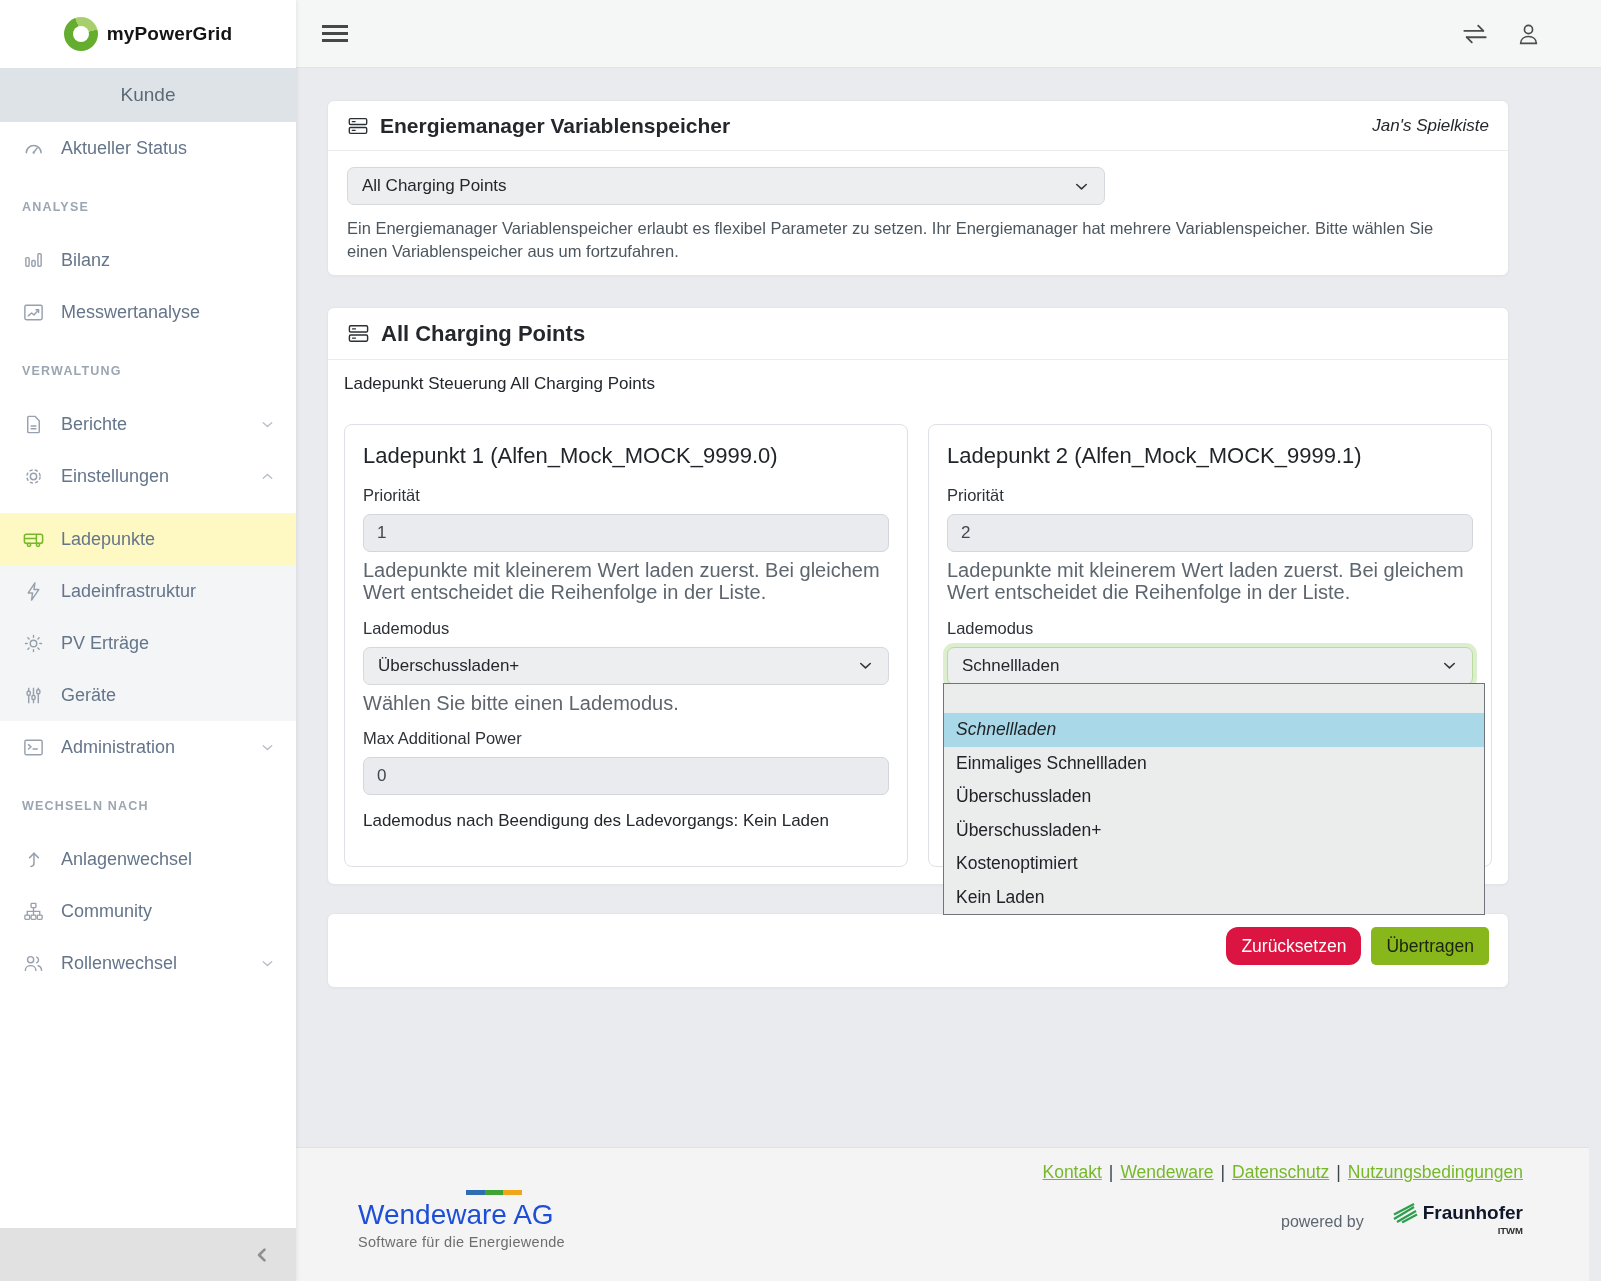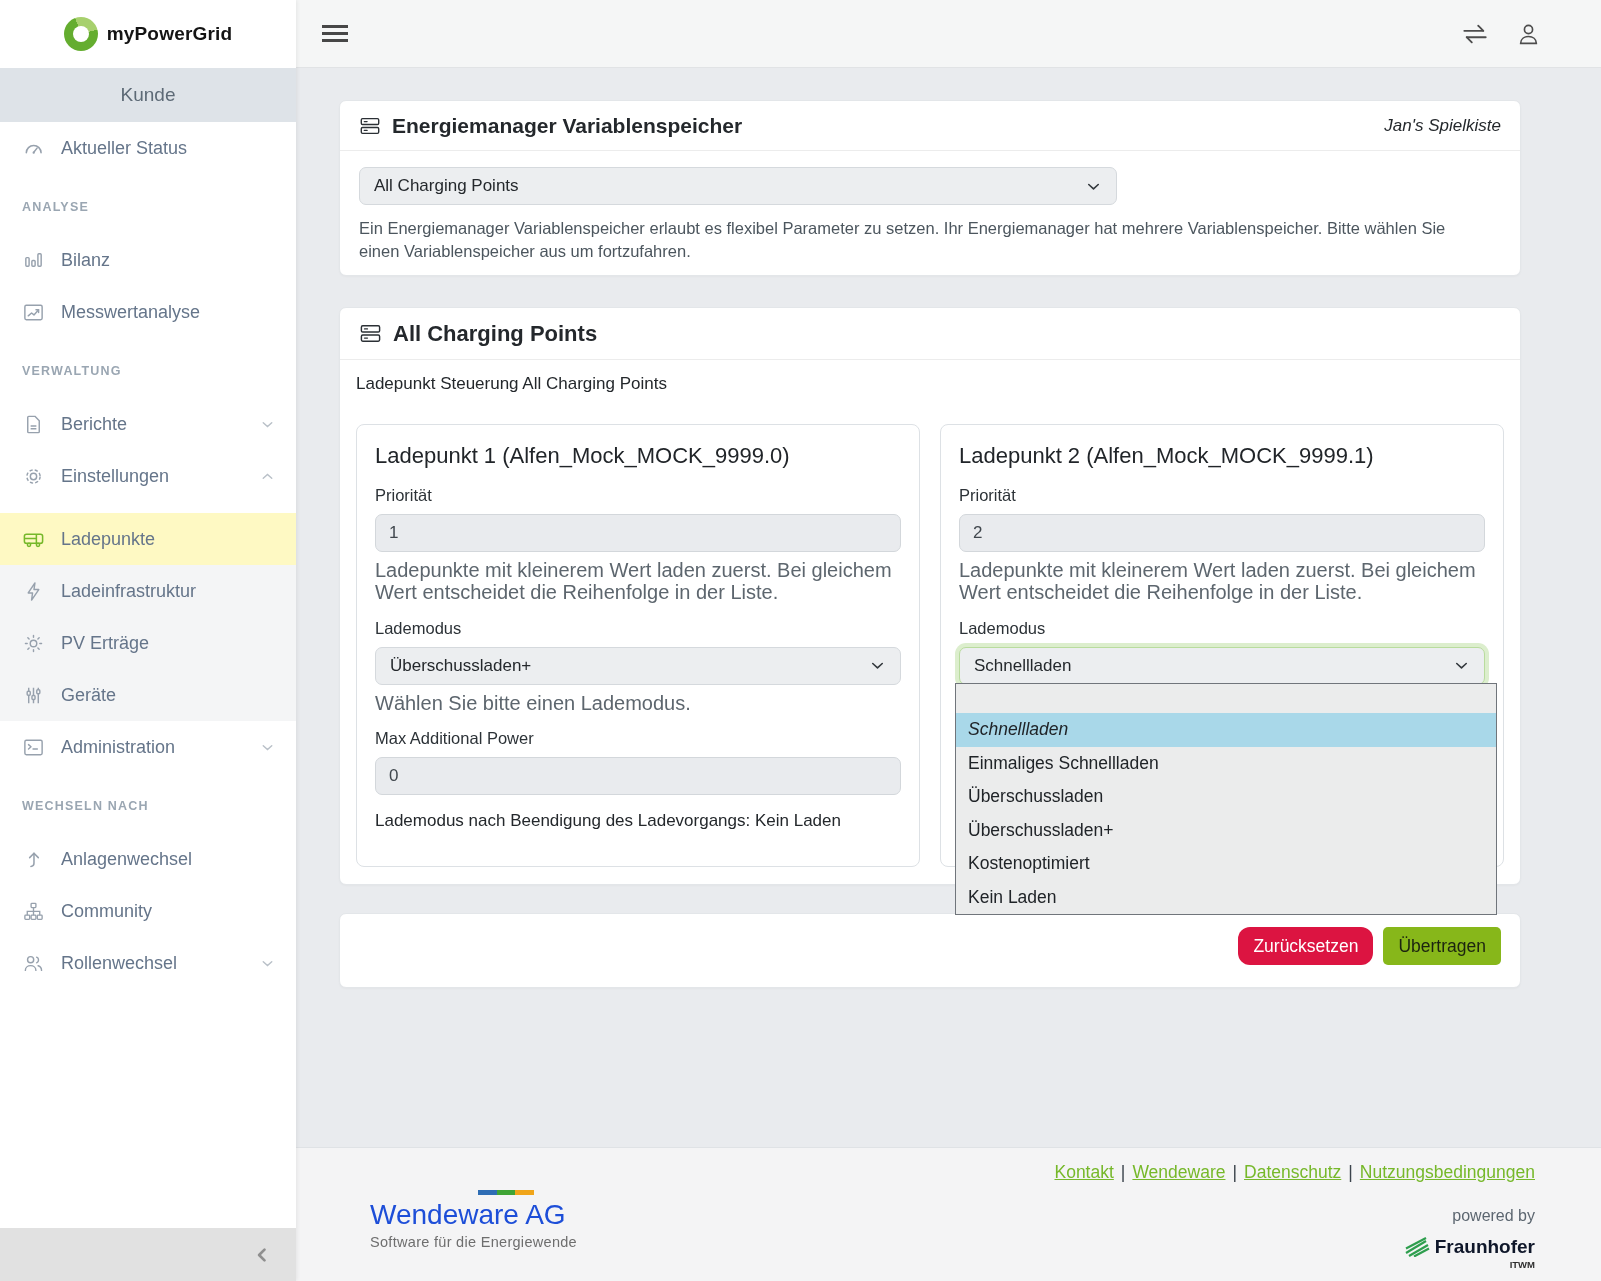--- a/index.html
+++ b/index.html
@@ -40,21 +40,21 @@
 
   
   .topbar { position:absolute; left:296px; top:0; width:1305px; height:68px;
     background:#f5f6f6; border-bottom:1px solid #e1e3e5; z-index:20; }
   .hamburger { position:absolute; left:26px; top:25px; width:26px; cursor:pointer; }
   .hamburger span { display:block; height:2.6px; background:#474747; margin-bottom:4.6px; }
   .top-icons { position:absolute; right:60px; top:0; height:68px; display:flex; gap:26px; align-items:center; }
   .top-icons .tico { color:#4c4c4c; cursor:pointer; }
 
   
-  .main { position:absolute; left:296px; top:68px; width:1305px; height:1213px; background:#e9ebee; }
+  .main { position:absolute; left:284px; top:68px; width:1305px; height:1213px; background:#e9ebee; }
   .card { position:absolute; left:43px; width:1182px; background:#fff;
     border:1px solid #e3e6e9; border-radius:7px; box-shadow:0 1px 2px rgba(0,0,0,.03); }
   .card-header { display:flex; align-items:center; height:50px; padding:0 19px; border-bottom:1px solid #ececec; }
   .card-header .hico { margin-right:11px; color:#2b3035; }
   .card-title { font-size:21px; font-weight:bold; color:#24282c; }
   .context { margin-left:auto; font-style:italic; font-size:17px; color:#24282c; }
 
   .card1 { top:32px; height:176px; }
   .card1 .card-header { height:50px; }
   .card1-body { padding:16px 19px; }
@@ -103,21 +103,21 @@
   .brand-block { position:absolute; left:74px; top:42px; }
   .brand-bar { width:56px; height:5px; display:flex; margin-left:108px; }
   .brand-bar i { flex:1; }
   .bar-blue { background:#2e6db4; } .bar-green { background:#3fa435; } .bar-orange { background:#f0a51a; }
   .brand-name { font-size:28px; font-weight:normal; color:#1d4ed8; margin-top:4px; }
   .brand-tag { font-size:14.5px; color:#6e6e6e; margin-top:3px; letter-spacing:.3px; }
 
   .footer-links { position:absolute; top:14px; right:66px; font-size:17.5px; white-space:nowrap; }
   .green-link { color:#76b82a; text-decoration:underline; cursor:pointer; }
   .sep { color:#3c444c; margin:0 7px; }
-  .powered { position:absolute; top:54px; right:66px; display:flex; align-items:flex-end; gap:11px;flex-direction:column; }
+  .powered { position:absolute; top:54px; right:66px; display:flex; align-items:center; gap:28px; }
   .powered-text { font-size:16px; color:#5c6670; margin-top:5px; }
   .fraunhofer { display:flex; flex-direction:column; align-items:flex-end; }
   .fh-row { display:flex; align-items:center; gap:5px; }
   .fh-name { font-size:19px; font-weight:bold; color:#0f172a; }
   .fh-sub { font-size:9.5px; color:#2e2e2e; font-weight:bold; margin-top:1px; }
 </style>
 </head>
 <body>
 
 <aside class="sidebar">

